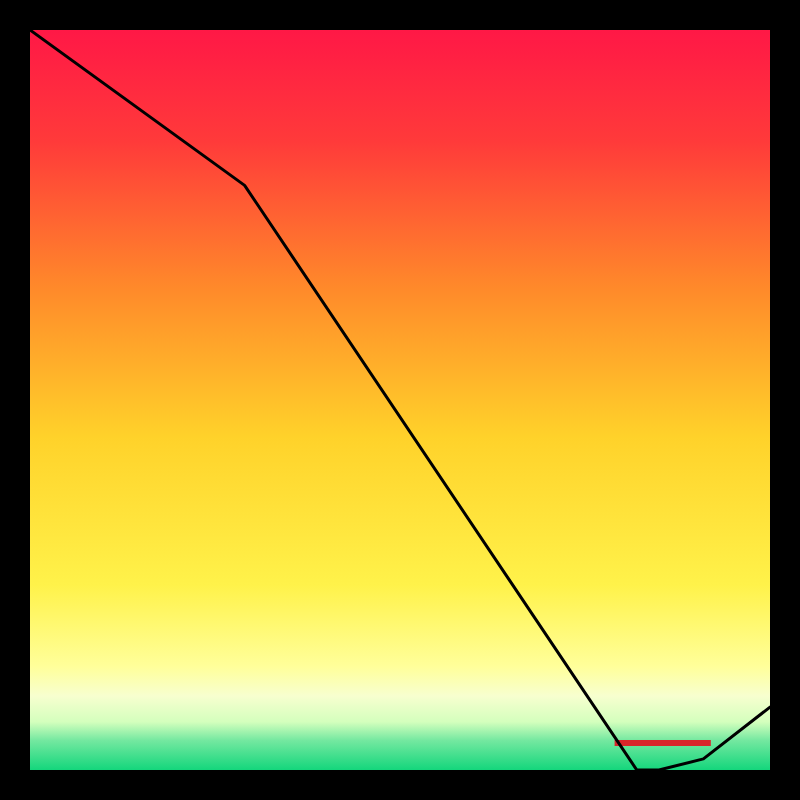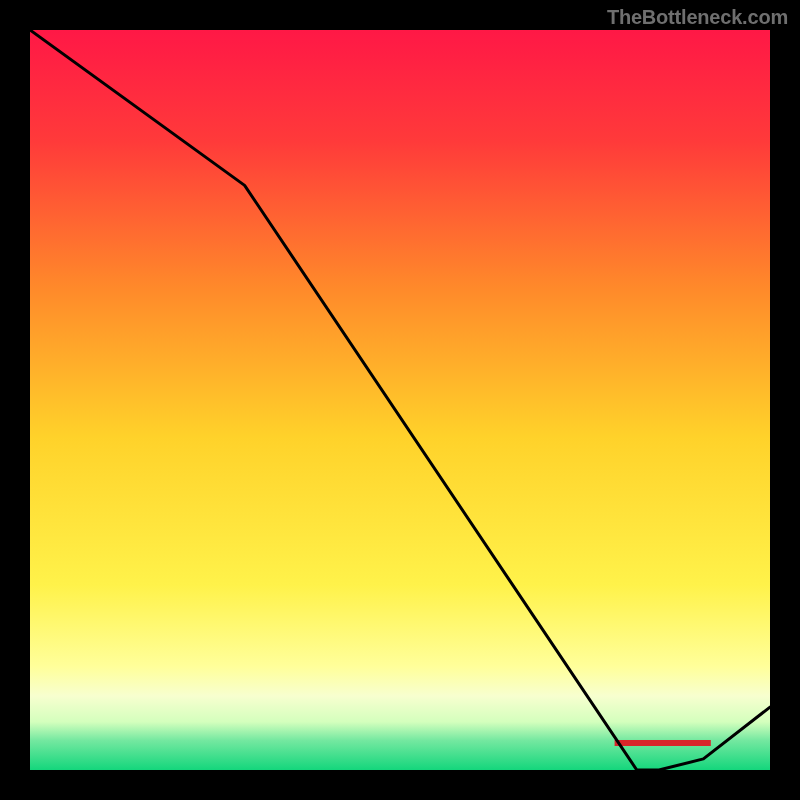--- a/index.html
+++ b/index.html
@@ -37,21 +37,20 @@
   }
   svg.plot {
     display: block;
   }
 </style>
 </head>
 <body>
 
 <div class="frame">
 
-  <div class="watermark">TheBottleneck.com</div>
 
   <div class="plot-area-container">
     <svg class="plot" width="740" height="740" viewBox="0 0 740 740">
       <defs>
         <linearGradient id="bg-grad" x1="0" y1="0" x2="0" y2="1">
             <stop offset="0.00%" stop-color="#ff1846"></stop>
             <stop offset="15.00%" stop-color="#ff3a3a"></stop>
             <stop offset="35.00%" stop-color="#ff8a2a"></stop>
             <stop offset="55.00%" stop-color="#ffd22a"></stop>
             <stop offset="75.00%" stop-color="#fff24a"></stop>

